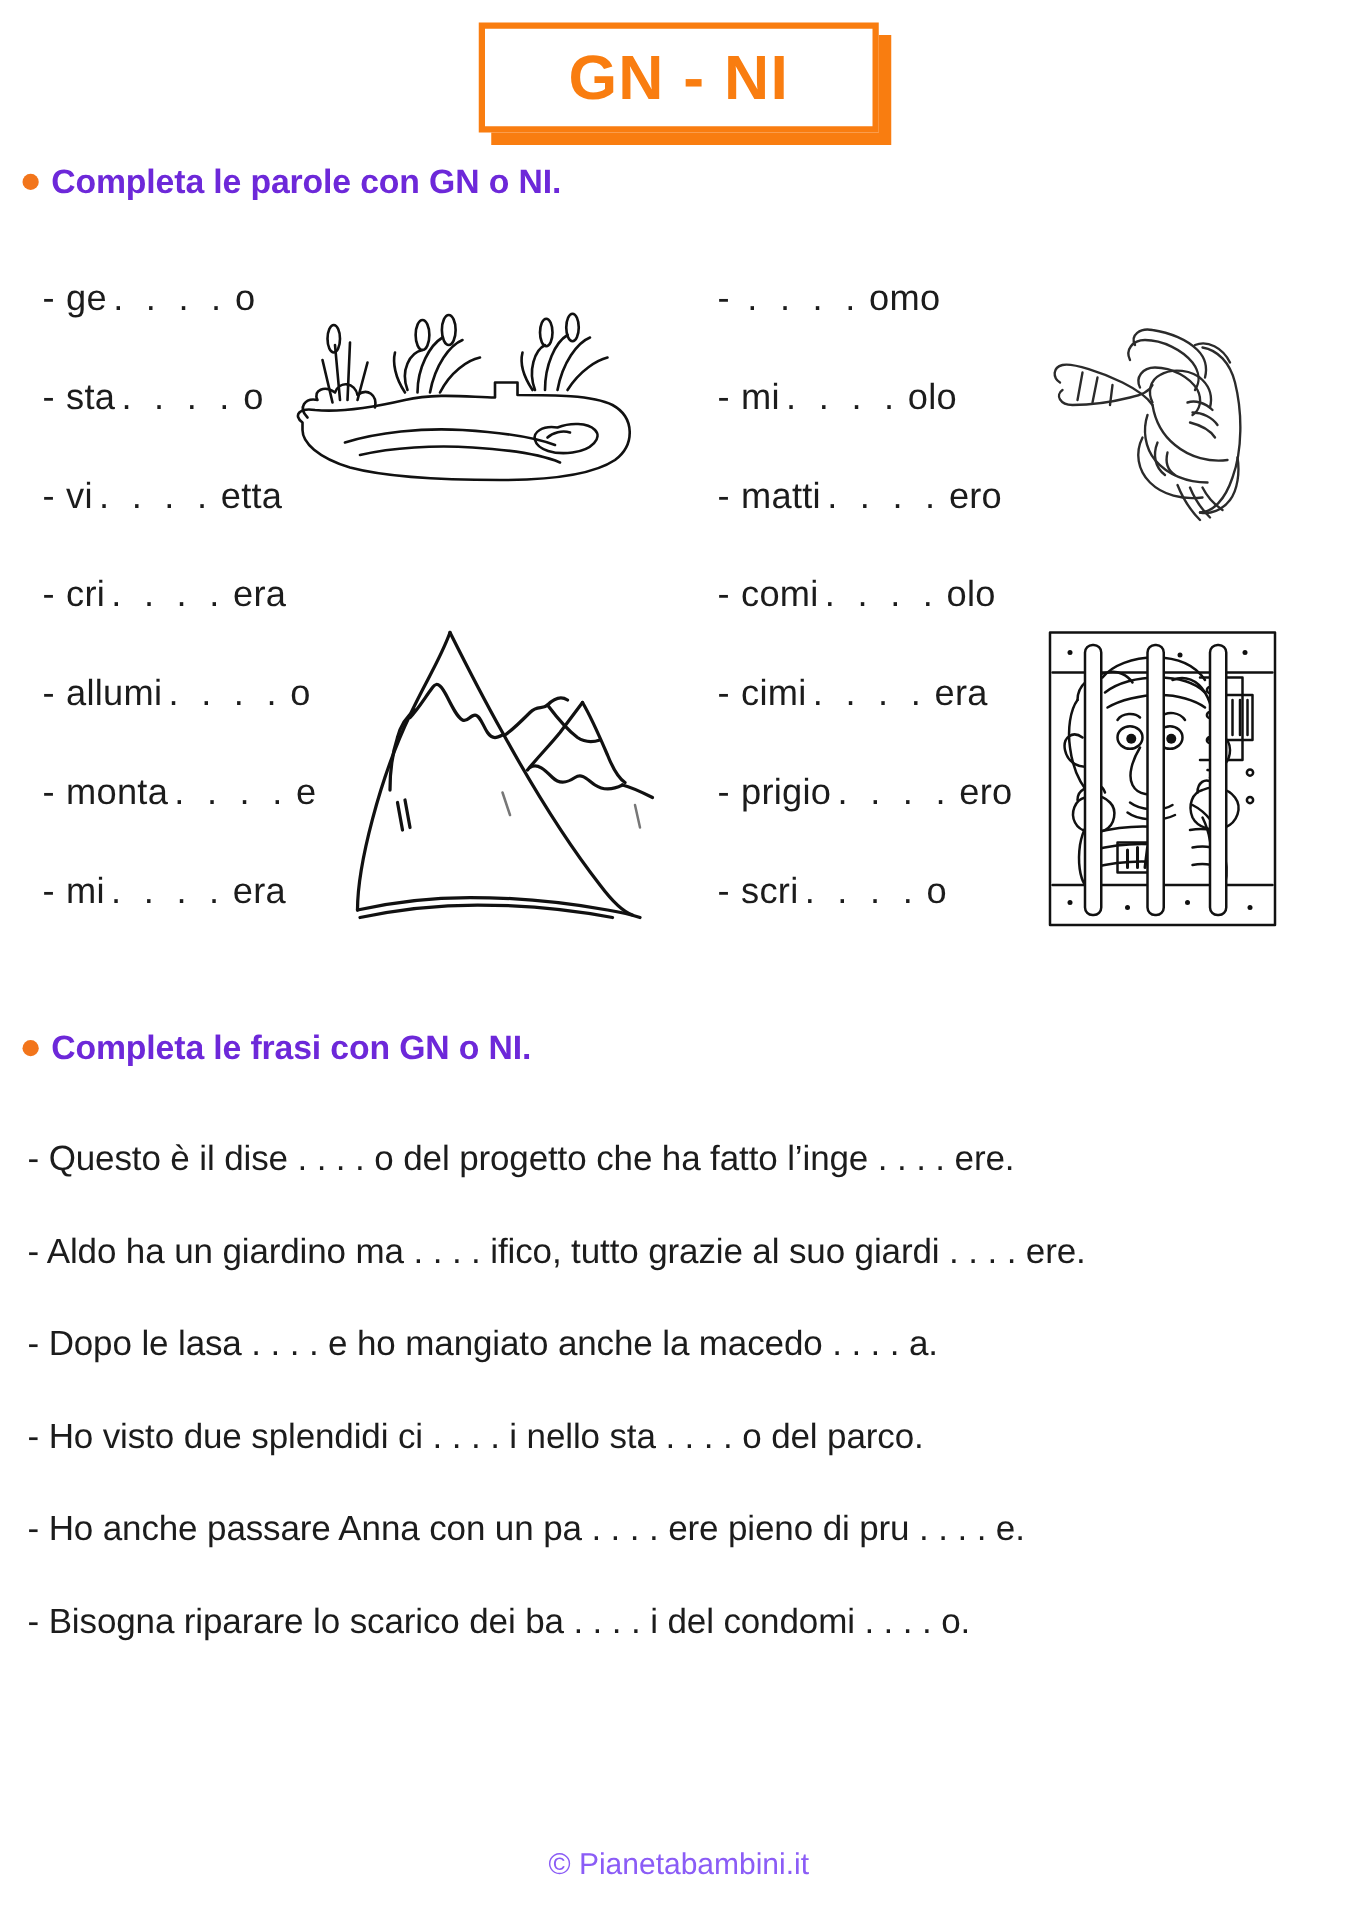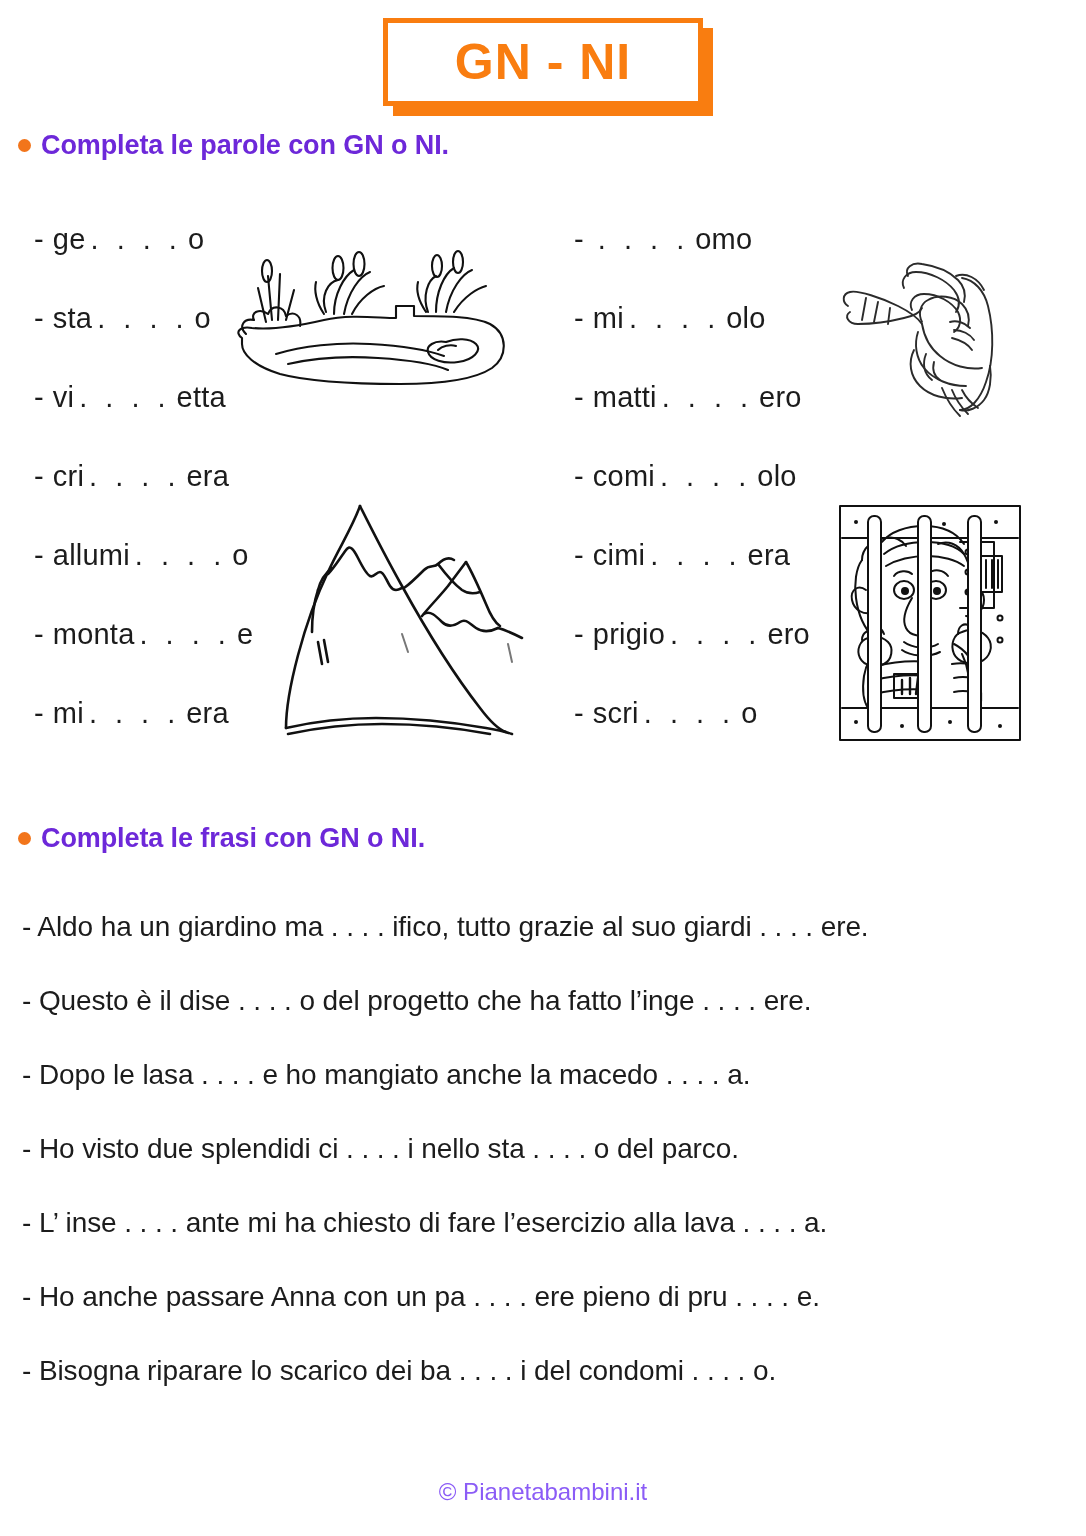--- a/index.html
+++ b/index.html
@@ -379,24 +379,23 @@
       <circle cx="168" cy="228" r="2" fill="#111" stroke="none"></circle>
     </svg>
   </div>
 
   <div class="instruction" id="instruction-2">
     <span class="bullet"></span>
     <span class="itext">Completa le frasi con GN o NI.</span>
   </div>
 
   <div class="sentences">
+    <div class="sentence-item">- Questo è il dise . . . . o del progetto che ha fatto l’inge . . . . ere.</div>
     <div class="sentence-item">- Aldo ha un giardino ma . . . . ifico, tutto grazie al suo giardi . . . . ere.</div>
-    <div class="sentence-item">- Questo è il dise . . . . o del progetto che ha fatto l’inge . . . . ere.</div>
     <div class="sentence-item">- Dopo le lasa . . . . e ho mangiato anche la macedo . . . . a.</div>
     <div class="sentence-item">- Ho visto due splendidi ci . . . . i nello sta . . . . o del parco.</div>
-    <div class="sentence-item">- L’ inse . . . . ante mi ha chiesto di fare l’esercizio alla lava . . . . a.</div>
     <div class="sentence-item">- Ho anche passare Anna con un pa . . . . ere pieno di pru . . . . e.</div>
     <div class="sentence-item">- Bisogna riparare lo scarico dei ba . . . . i del condomi . . . . o.</div>
   </div>
 
   <div class="footer">© Pianetabambini.it</div>
 
 </div>
 
 </body></html>

